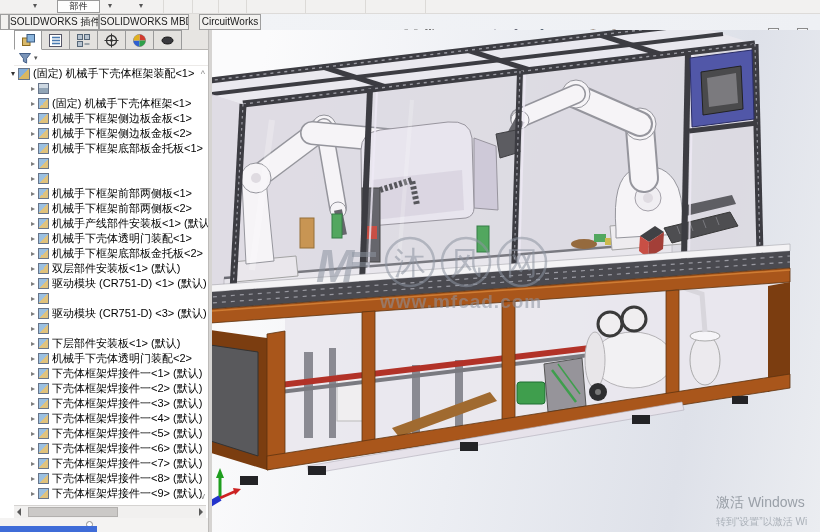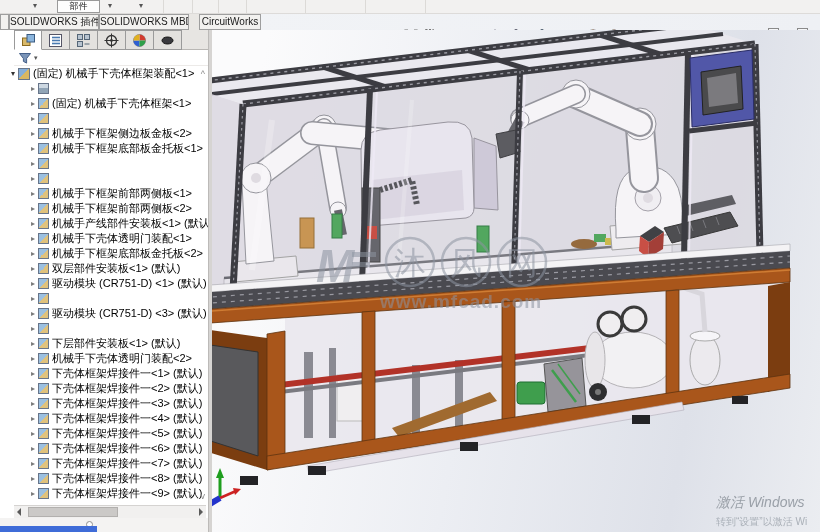--- a/index.html
+++ b/index.html
@@ -82,21 +82,21 @@
 
   .splitter { position:absolute; left:208px; top:30px; width:4px; height:502px;
     background:#d6d4d2; border-left:1px solid #bcbab8; }
 
   
   .viewport { position:absolute; left:212px; top:30px; width:608px; height:502px;
     overflow:hidden;
     background:linear-gradient(100deg,#fbfbfc 8%,#eceef3 45%,#dee1e9 78%,#ebedf1 100%); }
   .viewport svg.scene { position:absolute; left:0; top:0; }
   .activation { position:absolute; left:504px; top:464px; color:#9aa0a8; }
-  .activation .l1 { font-size:14px;font-style:italic; }
+  .activation .l1 { font-size:14px; }
   .activation .l2 { font-size:10px; color:#aab0b8; margin-top:3px; white-space:nowrap; }
 
   .status-strip { position:absolute; left:0; top:526px; width:97px; height:6px; background:#3f6cd8; }
 
   .wm-txt { fill:var(--c-watermark); opacity:.55; }
 </style>
 </head>
 <body>
 
 <div id="app">
@@ -290,20 +290,21 @@
           <span class="ti mates"></span>
         </div>
         <div class="trow lv1">
           <span class="arr">▸</span>
           <span class="ti"></span>
           <span class="lbl">(固定) 机械手下壳体框架&lt;1&gt;</span>
         </div>
         <div class="trow lv1">
           <span class="arr">▸</span>
           <span class="ti"></span>
+          <span class="lbl">机械手下框架侧边板金板&lt;1&gt;</span>
         </div>
         <div class="trow lv1">
           <span class="arr">▸</span>
           <span class="ti"></span>
           <span class="lbl">机械手下框架侧边板金板&lt;2&gt;</span>
         </div>
         <div class="trow lv1">
           <span class="arr">▸</span>
           <span class="ti"></span>
           <span class="lbl">机械手下框架底部板金托板&lt;1&gt;</span>

